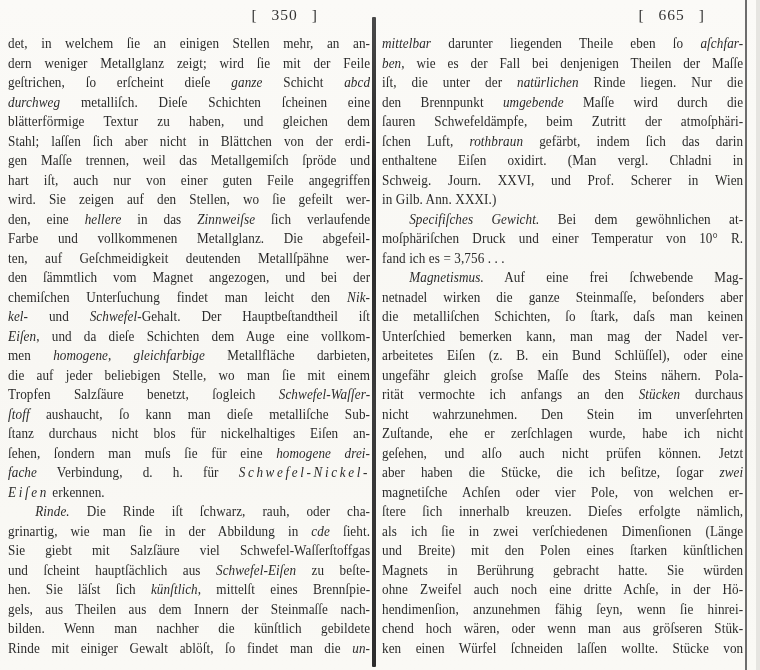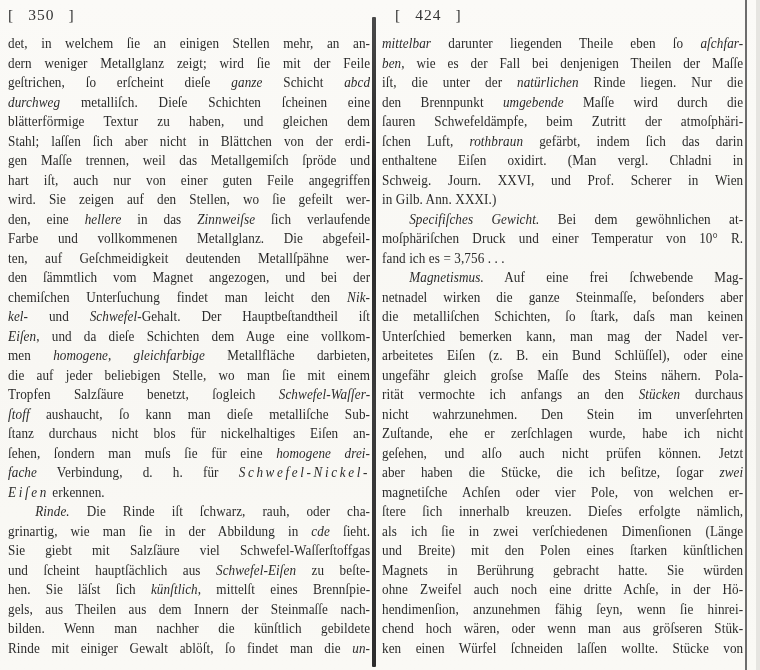--- a/index.html
+++ b/index.html
@@ -9,21 +9,21 @@
     height: 670px;
     overflow: hidden;
     background: linear-gradient(180deg, #fbfaf7 0%, #f8f7f3 55%, #faf9f5 100%);
     font-family: "Liberation Serif", "DejaVu Serif", serif;
     color: #2a2a2a;
   }
   .header {
     position: absolute;
     top: 6px;
     width: 310px;
-    text-align: left;
+    text-align: right;
     font-size: 15.5px;
     letter-spacing: 1px;
     color: #333;
   }
   .hL { left: 8px; }
   .hR { left: 395px; }
   .header .pn { margin: 0 14px; }
   .col {
     position: absolute;
     top: 33px;
@@ -70,21 +70,21 @@
 </head>
 <body>
 
 <div class="scan">
 
   <div class="header hL">
     <span>[</span><span class="pn">350</span><span>]</span>
   </div>
 
   <div class="header hR">
-    <span>[</span><span class="pn">424</span><span>]</span>
+    <span>[</span><span class="pn">665</span><span>]</span>
   </div>
 
   <div class="col colL">
       <div class="line">det, in welchem ſie an einigen Stellen mehr, an an-</div>
       <div class="line">dern weniger Metallglanz zeigt; wird ſie mit der Feile</div>
       <div class="line">geſtrichen, ſo erſcheint dieſe <em>ganze</em> Schicht <em>abcd</em></div>
       <div class="line"><em>durchweg</em> metalliſch.  Dieſe Schichten ſcheinen eine</div>
       <div class="line">blätterförmige Textur zu haben, und gleichen dem</div>
       <div class="line">Stahl; laſſen ſich aber nicht in Blättchen von der erdi-</div>
       <div class="line">gen Maſſe trennen, weil das Metallgemiſch ſpröde und</div>

